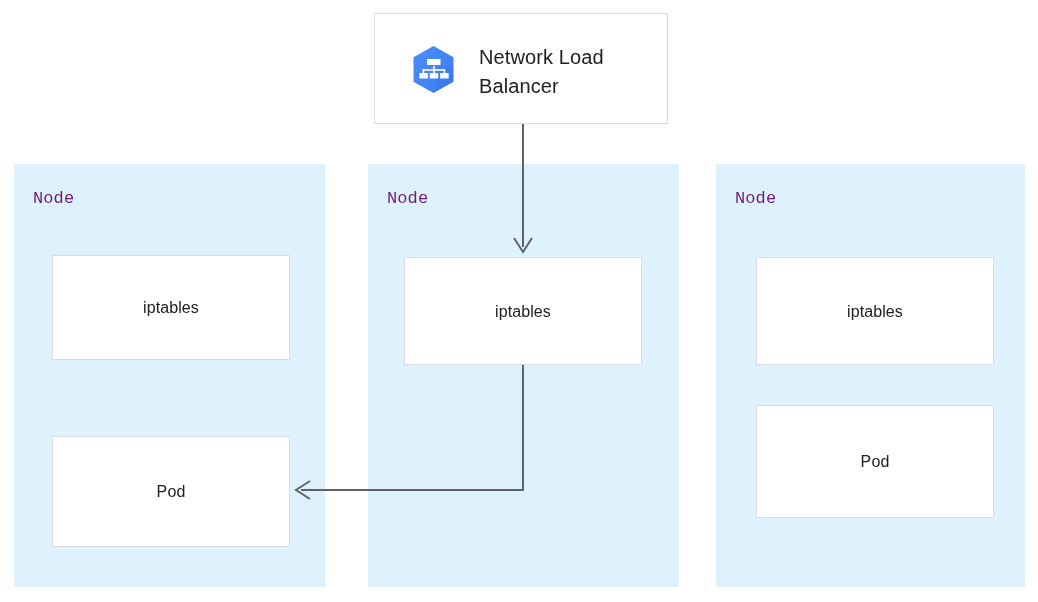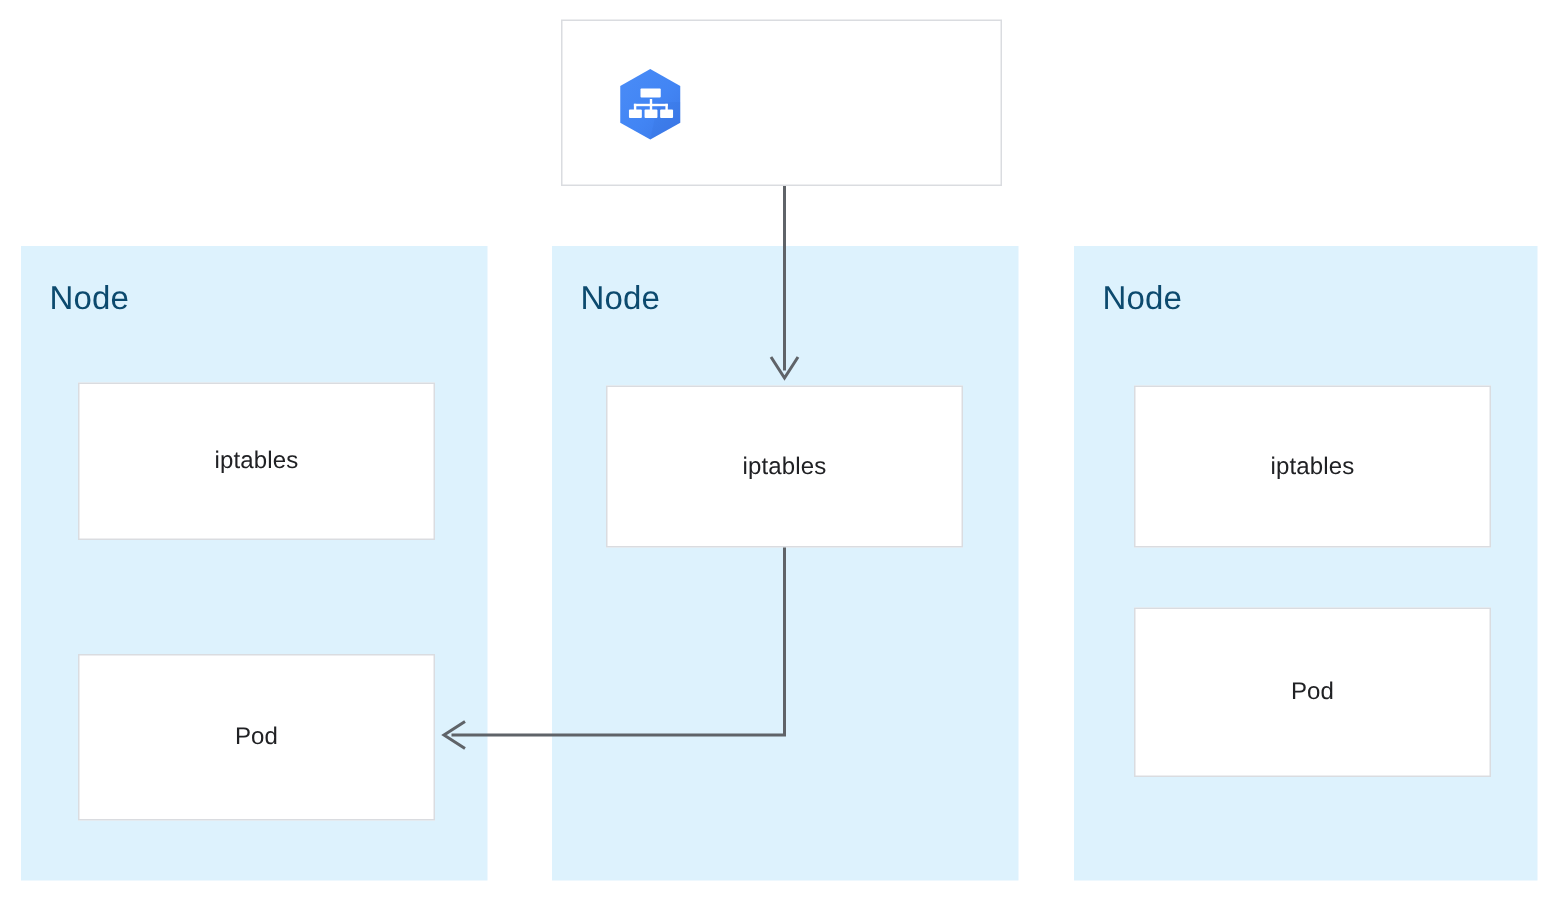--- a/index.html
+++ b/index.html
@@ -24,25 +24,26 @@
   
   .node-panel {
     position: absolute;
     background: #ddf2fd;
     box-sizing: border-box;
   }
   .node-label {
     position: absolute;
     left: 19px;
     top: 25px;
-    font-size: 22px;
+    font-size: 17px;
     line-height: 20px;
-    color: #0c4a6e;
+    color: #701a75;
     letter-spacing: 0.1px;
     white-space: nowrap;
+    font-family: Liberation Mono, monospace;
   }
 
   
   .box {
     position: absolute;
     background: #ffffff;
     border: 1px solid #dadce0;
     box-sizing: border-box;
     display: flex;
     align-items: center;
@@ -123,20 +124,21 @@
           <rect x="14.6" y="25.2" width="22.6" height="1.6"></rect>
           <rect x="14.6" y="25.2" width="1.6" height="4.2"></rect>
           <rect x="25.2" y="25.2" width="1.6" height="4.2"></rect>
           <rect x="35.6" y="25.2" width="1.6" height="4.2"></rect>
           <rect x="11.3" y="29" width="8.6" height="5.6" rx="0.6"></rect>
           <rect x="21.7" y="29" width="8.6" height="5.6" rx="0.6"></rect>
           <rect x="32.1" y="29" width="8.6" height="5.6" rx="0.6"></rect>
         </g>
       </svg>
     </span>
+    <span id="nlb-title">Network Load Balancer</span>
   </div>
 
   <div class="node-panel" style="left:14px; top:164px; width:311px; height:423px;">
     <span class="node-label">Node</span>
   </div>
   <div class="box" style="left:52px; top:255px; width:238px; height:105px;">
     <span class="box-label">iptables</span>
   </div>
   <div class="box" style="left:52px; top:436px; width:238px; height:111px;">
     <span class="box-label">Pod</span>

